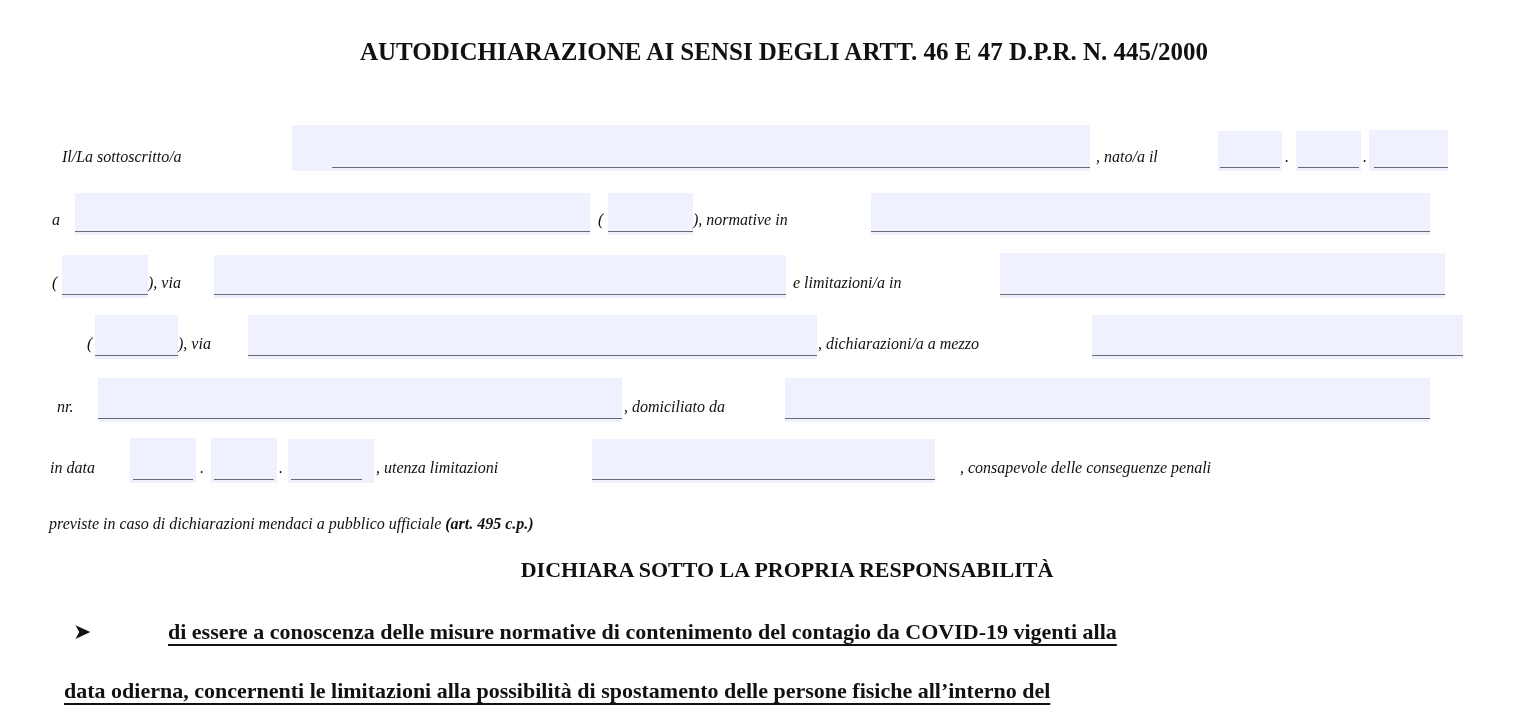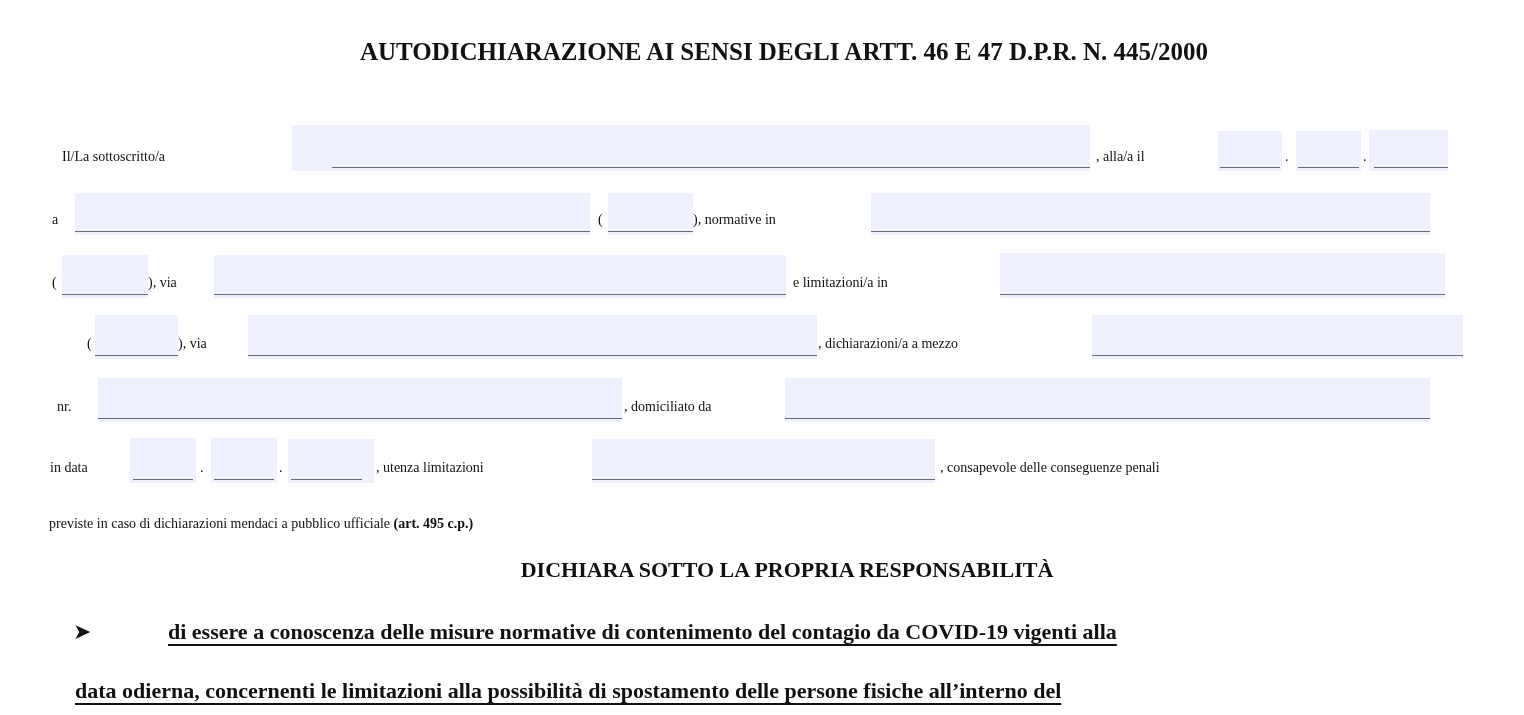--- a/index.html
+++ b/index.html
@@ -19,22 +19,23 @@
     .title {
       font-weight: bold;
       font-size: 25px;
       top: 38px;
       left: 0;
       width: 1568px;
       text-align: center;
       letter-spacing: 0px;
     }
     .txt {
-      font-size: 14px;
+      font-size: 16px;
       line-height: 26px;
+      font-style: italic;
     }
     .field {
       position: absolute;
       background: #eff1fe;
       box-sizing: border-box;
     }
     .field .uline {
       position: absolute;
       left: 0;
       right: 0;
@@ -78,21 +79,21 @@
 </head>
 <body>
 
 <div class="abs title">AUTODICHIARAZIONE AI SENSI DEGLI ARTT. 46 E 47 D.P.R. N. 445/2000</div>
 
 <div class="abs txt" style="left:62px; top:144px;">Il/La sottoscritto/a</div>
 <div class="field" style="left:292px; top:125px; width:798px; height:46px;">
   <div class="uline" style="left:40px;"></div>
   <input type="text" style="padding-left: 44px;" value="">
 </div>
-<div class="abs txt" style="left:1096px; top:144px;">, alla/a  il</div>
+<div class="abs txt" style="left:1096px; top:144px;">, nato/a  il</div>
 <div class="field" style="left:1218px; top:131px; width:64px; height:40px;">
   <div class="uline" style="left:2px; right:2px;"></div>
   <input type="text" value="" style="">
 </div>
 <div class="abs txt" style="left:1285px; top:144px;">.</div>
 <div class="field" style="left:1296px; top:131px; width:65px; height:40px;">
   <div class="uline" style="left:2px; right:2px;"></div>
   <input type="text" value="" style="">
 </div>
 <div class="abs txt" style="left:1363px; top:144px;">.</div>
@@ -173,23 +174,23 @@
 <div class="abs txt" style="left:279px; top:455px;">.</div>
 <div class="field" style="left:288px; top:439px; width:86px; height:44px;">
   <div class="uline" style="left:3px; right:12px;"></div>
   <input type="text" value="" style="">
 </div>
 <div class="abs txt" style="left:376px; top:455px;">, utenza limitazioni</div>
 <div class="field" style="left:592px; top:439px; width:343px; height:44px;">
   <div class="uline"></div>
   <input type="text" value="" style="">
 </div>
-<div class="abs txt" style="left:940px; top:455px;">, consapevole delle conseguenze penali</div>
+<div class="abs txt" style="left:960px; top:455px;">, consapevole delle conseguenze penali</div>
 
 <div class="abs txt" style="left:49px; top:511px;">
   <span>previste in caso di dichiarazioni mendaci a pubblico ufficiale </span><b class="strong">(art. 495 c.p.)</b>
 </div>
 
 <div class="abs heading">DICHIARA SOTTO LA PROPRIA RESPONSABILITÀ</div>
 
 <div class="abs bullet" style="left:73px; top:619px;">➤</div>
 <div class="abs decl" style="left:168px; top:619px;">di essere a conoscenza delle misure normative di contenimento del contagio da COVID-19 vigenti alla</div>
-<div class="abs decl" style="left:75px; top:678px;">data odierna, concernenti le limitazioni alla possibilità di spostamento delle persone fisiche all’interno del</div>
+<div class="abs decl" style="left:64px; top:678px;">data odierna, concernenti le limitazioni alla possibilità di spostamento delle persone fisiche all’interno del</div>
 
 </body></html>

